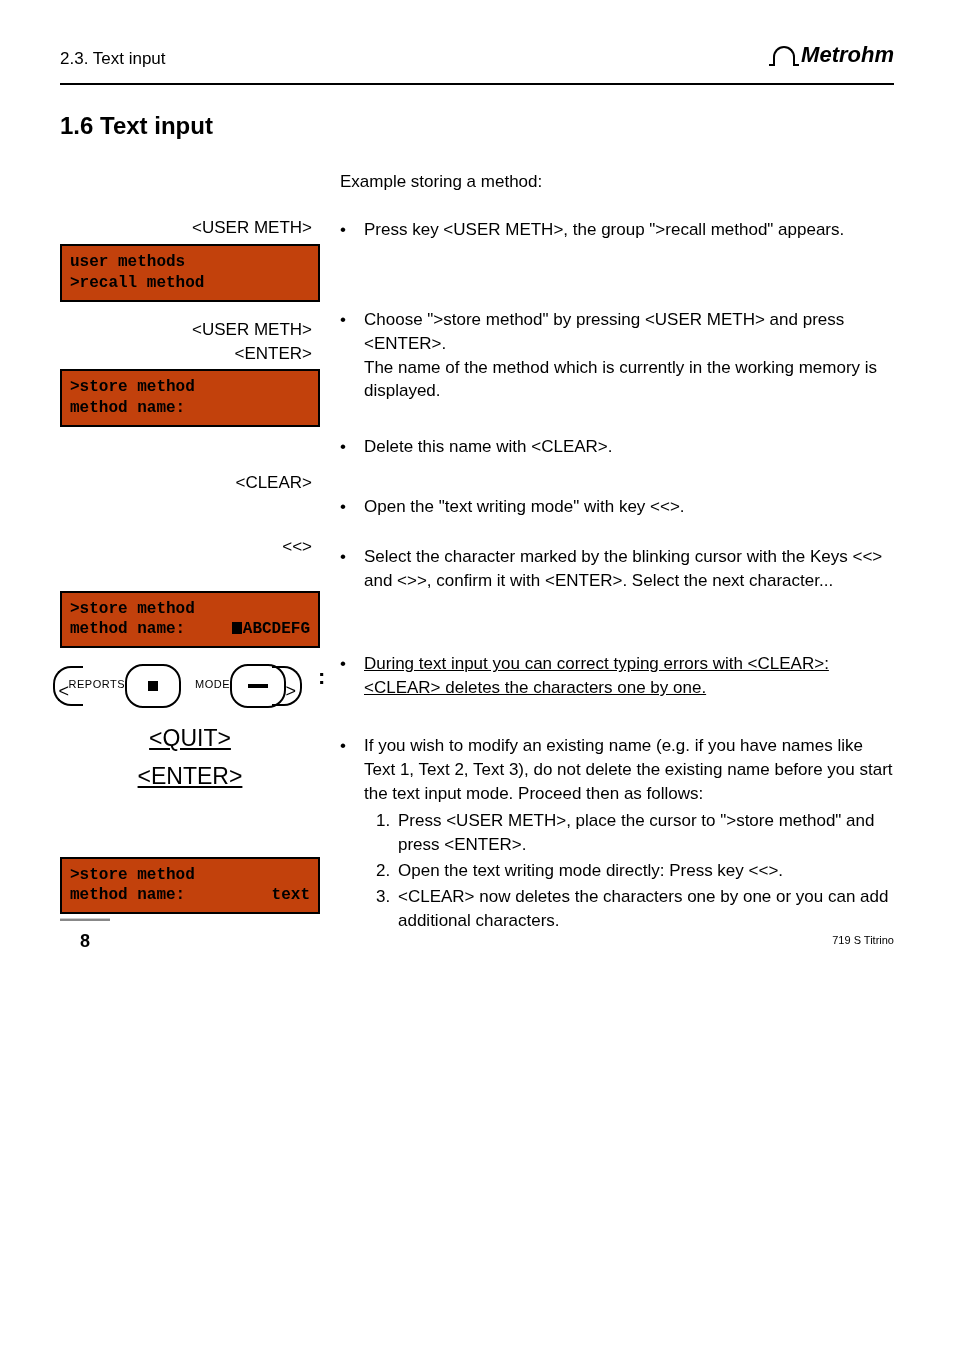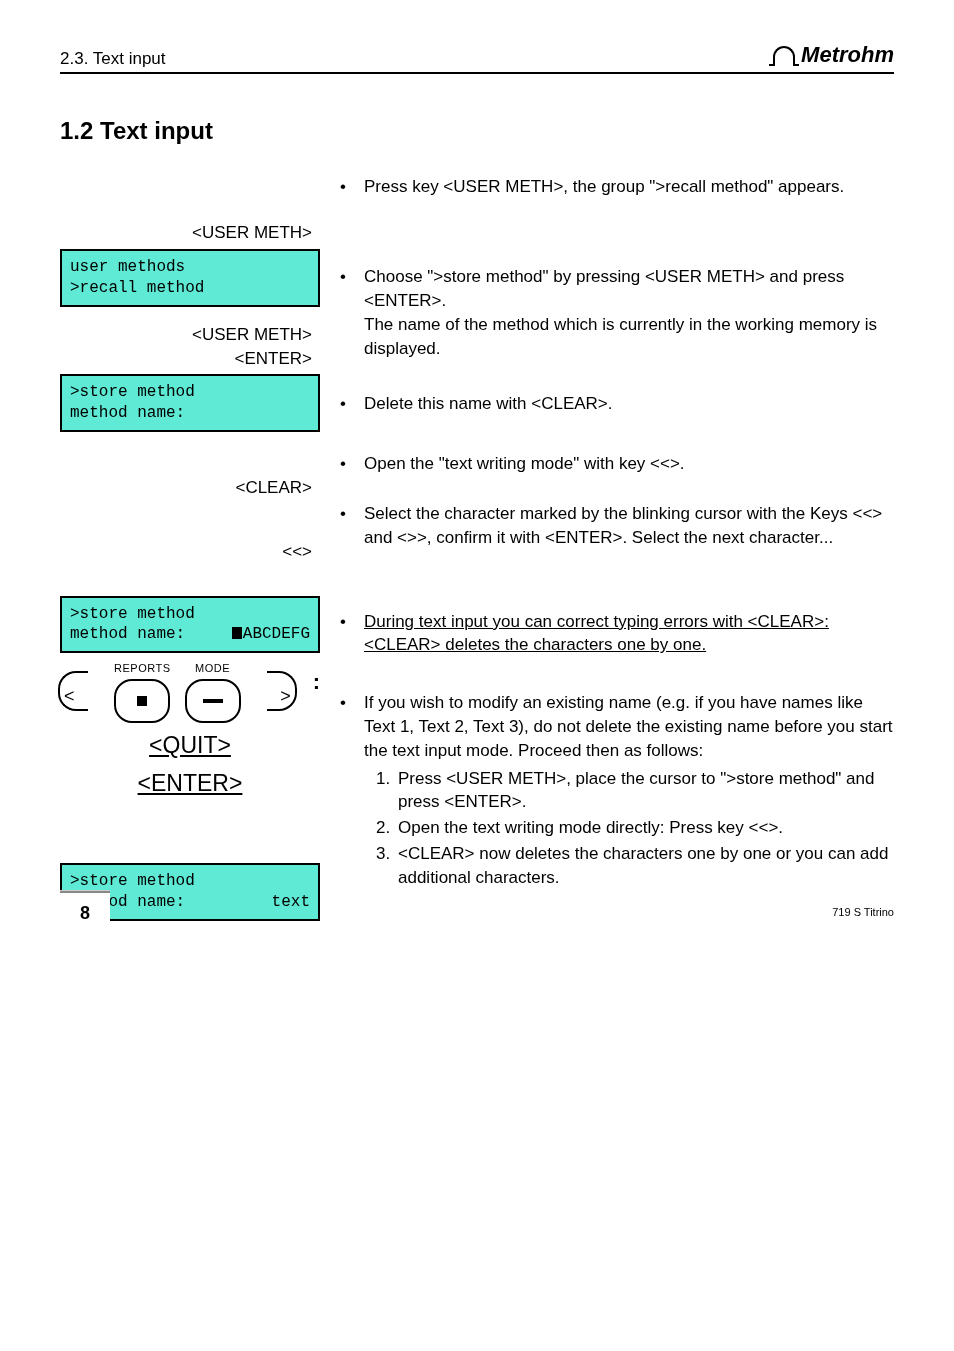--- a/index.html
+++ b/index.html
@@ -11,54 +11,54 @@
       background: #fff;
       width: 954px;
       padding: 40px 60px 40px 60px;
       position: relative;
     }
     .header-row {
       display: flex;
       justify-content: space-between;
       align-items: flex-end;
       border-bottom: 2px solid #000;
-      padding-bottom: 1px;
-      margin-bottom: 40px;
+      padding-bottom: 12px;
+      margin-bottom: 24px;
     }
     .header-left { font-size: 17px; }
     .header-right { display: flex; align-items: center; gap: 6px; font-style: italic; font-weight: bold; font-size: 22px; text-align: center; }
     .section-title { font-size: 24px; font-weight: bold; margin-bottom: 28px; }
     .content { display: flex; gap: 20px; }
     .left-col { width: 260px; flex-shrink: 0; }
     .right-col { flex: 1; }
     .intro { margin-bottom: 24px; }
     .key-label { text-align: right; padding-right: 8px; font-size: 17px; }
     .display-box {
       border: 2px solid #000;
       padding: 6px 8px;
       font-family: "Courier New", monospace;
-      font-weight: normal;
+      font-weight: bold;
       font-size: 16px;
       margin-top: 4px;
       margin-bottom: 4px;
-      background: #5eead4;
+      background: #c2410c;
       white-space: pre;
       line-height: 1.3;
     }
     .bullet-row { display: flex; margin-bottom: 18px; gap: 12px; }
     .bullet-dot { width: 12px; flex-shrink: 0; }
     .bullet-text { flex: 1; }
     .ol-list { list-style: none; padding-left: 12px; margin-top: 4px; }
     .ol-list li { display: flex; gap: 8px; margin-bottom: 2px; }
     .ol-num { flex-shrink: 0; width: 14px; }
     .spacer-sm { height: 12px; }
     .spacer-md { height: 40px; }
     .spacer-lg { height: 60px; }
     .keypad-row { display: flex; justify-content: center; gap: 14px; margin-top: 8px; }
-    .keypad-group { display: flex; flex-direction: column; align-items: center; }
+    .keypad-group { display: flex; flex-direction: row; align-items: center; }
     .key-label-small { font-size: 11px; letter-spacing: 0.5px; margin-bottom: 2px; }
     .key-btn {
       width: 56px; height: 44px; border: 2px solid #000; border-radius: 18px;
       display: flex; align-items: center; justify-content: center; font-size: 20px;
     }
     .sq { width: 10px; height: 10px; background: #000; }
     .dash { width: 20px; height: 4px; background: #000; }
     .colon-big { font-size: 22px; font-weight: bold; margin-left: 4px; align-self: flex-start; margin-top: 6px; }
     .half-key-wrap { position: relative; width: 56px; height: 60px; }
     .half-key { position: absolute; width: 30px; height: 40px; border: 2px solid #000; top: 10px; }
@@ -100,21 +100,21 @@
 
 <div class="header-row">
   <div class="header-left">2.3. Text input</div>
   <div class="header-right">
     <span class="logo-omega"></span>
     <span>Metrohm</span>
   </div>
 </div>
 
 <div class="section-title">
-  <span>1.2</span>
+  <span>1.6</span>
   <span> </span>
   <span>Text input</span>
 </div>
 
 <div class="content">
   <div class="left-col">
     <div style="height:46px"></div>
 
     <div class="key-label">&lt;USER METH&gt;</div>
     <div class="display-box"><span>user methods</span>
@@ -161,20 +161,21 @@
     <div class="right-inline-keys">&lt;QUIT&gt;</div>
     <div class="right-inline-keys">&lt;ENTER&gt;</div>
 
     <div class="spacer-lg"></div>
     <div class="display-box"><span>&gt;store method</span>
 <span class="display-flex-line"><span>method name:</span><span>text</span></span></div>
 
   </div>
 
   <div class="right-col">
+    <div class="intro">Example storing a method:</div>
 
     <div class="bullet-row">
       <div class="bullet-dot">•</div>
       <div class="bullet-text">Press key &lt;USER METH&gt;, the group "&gt;recall method" appears.</div>
     </div>
 
     <div style="height:48px"></div>
 
     <div class="bullet-row">
       <div class="bullet-dot">•</div>

